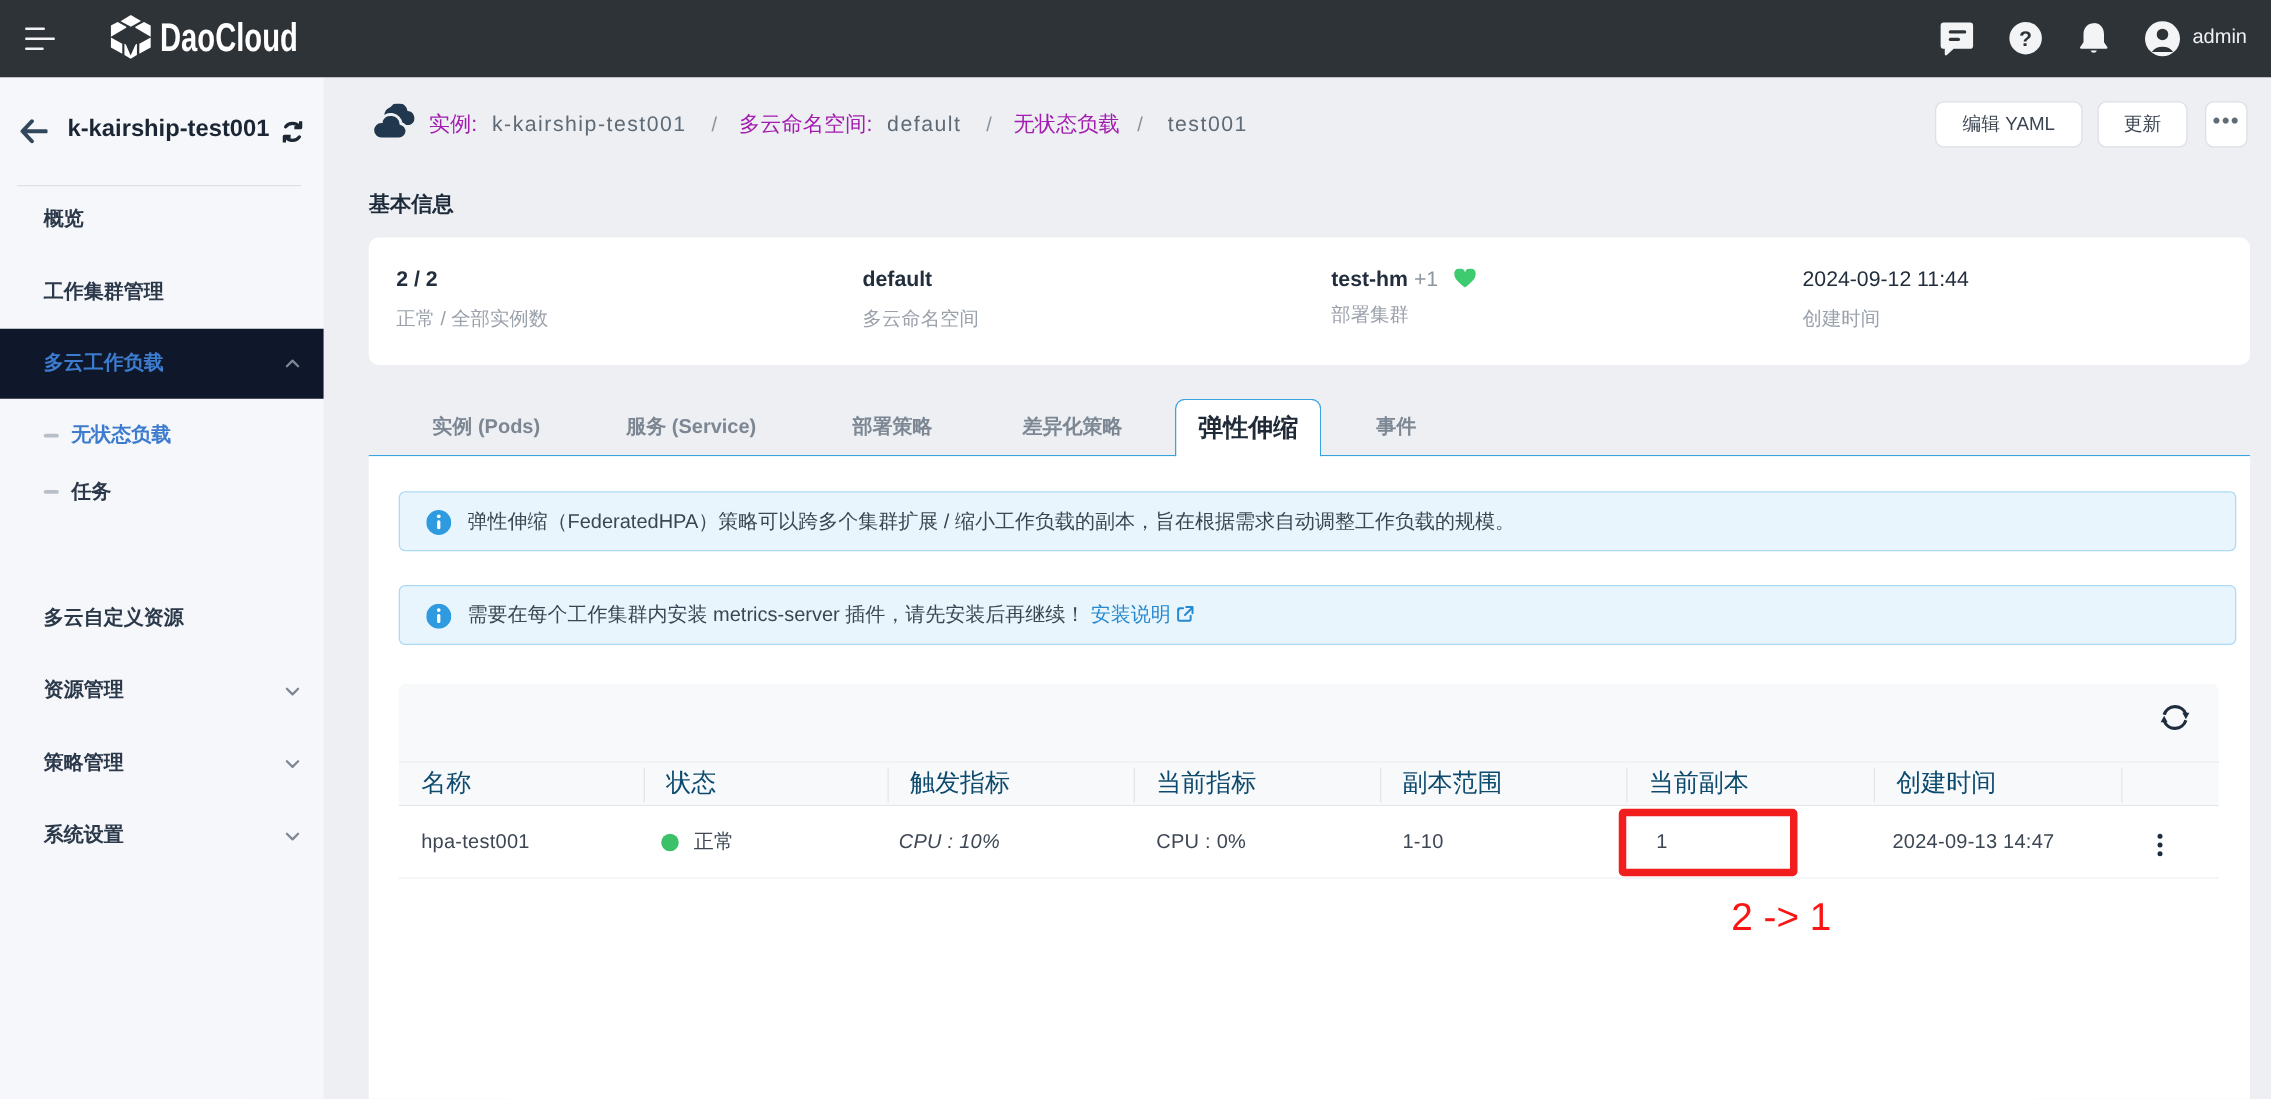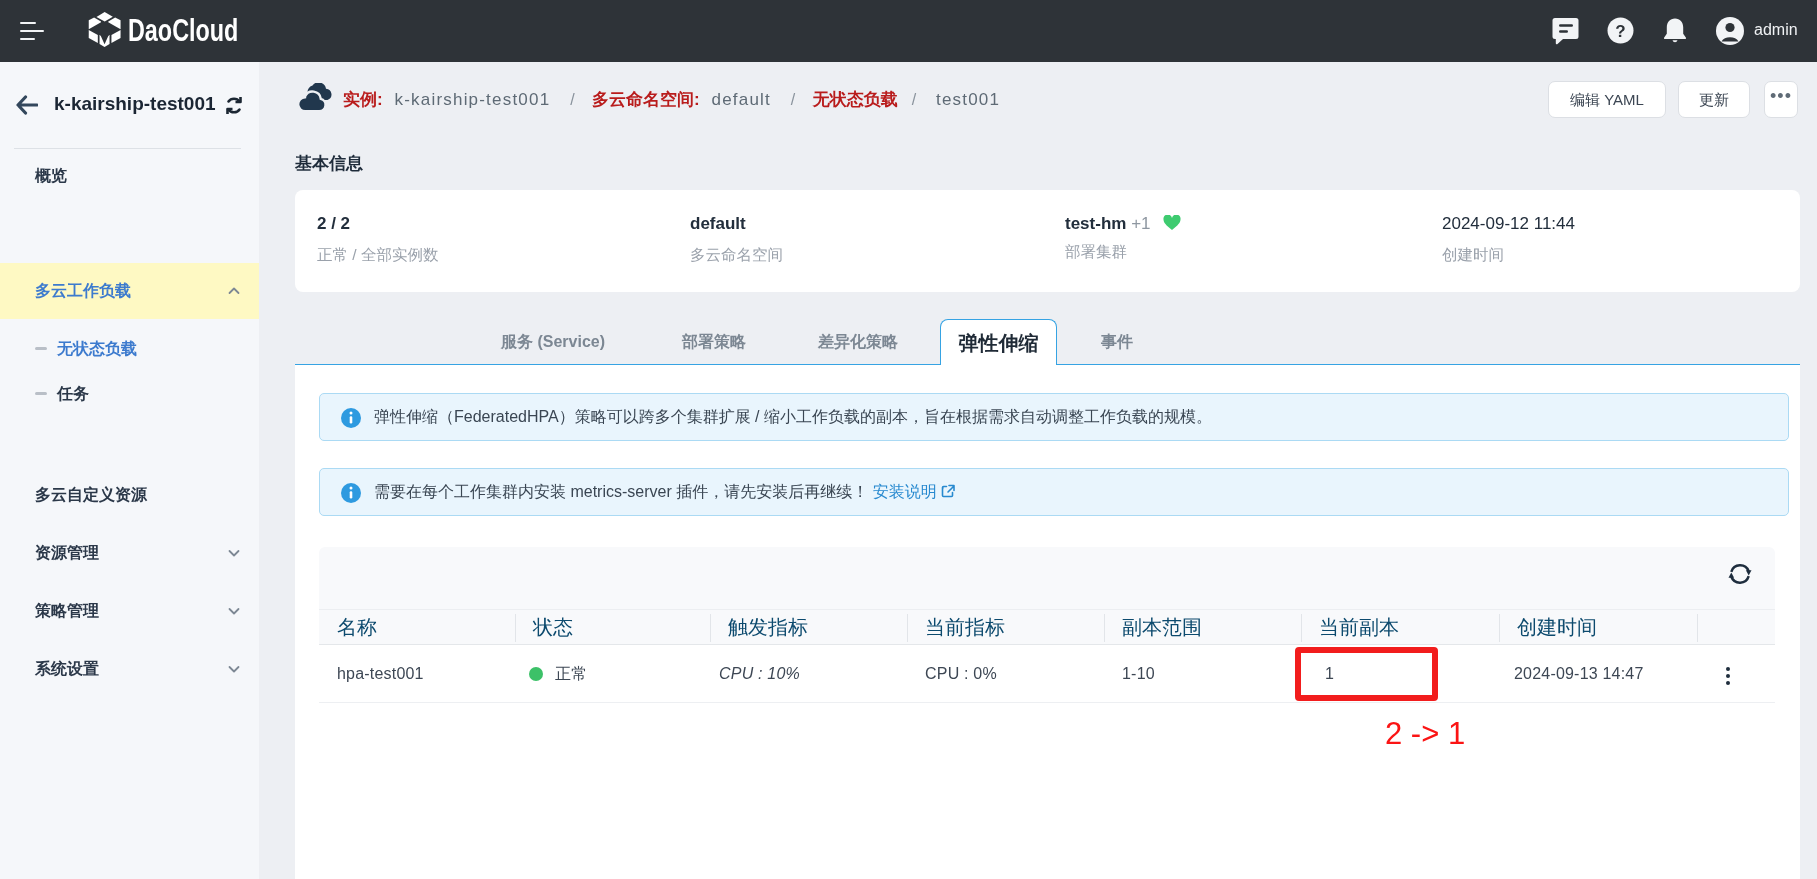--- a/index.html
+++ b/index.html
@@ -13,32 +13,32 @@
 #logo-text { position:absolute; left:128px; top:12px; color:#fff; font-size:32px; font-weight:bold; transform:scaleX(.73); transform-origin:0 0; white-space:nowrap; }
 .topicon { position:absolute; top:17px; }
 #admin { position:absolute; left:1754px; top:21px; color:#f0f2f4; font-size:16px; }
 
 
 #sidebar { position:absolute; left:0; top:62px; width:259px; height:817px; background:#f5f7fa; }
 #side-title { position:absolute; left:54px; font-size:19px; font-weight:bold; color:#1b2634; top:31px; }
 #side-div { position:absolute; left:14px; top:86px; width:227px; height:1px; background:#dde1e6; }
 .mitem { position:absolute; left:0; width:259px; height:56px; line-height:56px; font-size:16px; font-weight:bold; color:#2b3849; padding-left:35px; }
 .mitem.blue { color:#3d7bce; }
-.mitem.active { background:#fef9c3;font-family:Liberation Serif, serif; }
+.mitem.active { background:#0f172a;font-family:Liberation Serif, serif; }
 .msub { position:absolute; left:0; width:259px; height:44px; line-height:44px; font-size:16px; font-weight:bold; color:#2b3849; padding-left:57px; }
 .msub.blue { color:#3d7bce; }
 .dash { position:absolute; left:35px; width:12px; height:3px; background:#b9bfc7; border-radius:2px; }
 .chev { position:absolute; left:227px; width:14px; height:14px; }
 
 
 #main { position:absolute; left:259px; top:62px; width:1558px; height:817px; background:#edeff3; }
 
 
 #bc { position:absolute; left:36px; top:21px; height:40px; }
-.bc-b { font-size:17px; font-weight:bold; color:#b91c1c;text-align:right; }
+.bc-b { font-size:17px; font-weight:normal; color:#a21caf;text-align:right; }
 .bc-g { font-size:17px; color:#5e6a75; letter-spacing:1.2px; }
 .bc-s { font-size:16px; color:#8a939d; margin:0 8px; }
 
 .btn { position:absolute; top:19px; height:37px; background:#fff; border:1px solid #dcdfe4; border-radius:7px; font-size:15px; color:#3c4653; text-align:center; }
 
 
 #basic-title { position:absolute; left:36px; top:90px; font-size:17px; font-weight:bold; color:#1e2b3a; }
 
 
 #info-card { position:absolute; left:36px; top:128px; width:1505px; height:102px; background:#fff; border-radius:8px; }
@@ -122,20 +122,21 @@
   <div id="side-title">k-kairship-test001</div>
   <svg style="position:absolute; left:224px; top:34px;" width="20" height="19" viewBox="0 0 20 19">
     <path d="M4.5 5.5 a6.5 6 0 0 1 11 0" stroke="#1c2733" stroke-width="2.6" fill="none" stroke-linecap="round"></path>
     <path d="M15.5 13.5 a6.5 6 0 0 1 -11 0" stroke="#1c2733" stroke-width="2.6" fill="none" stroke-linecap="round"></path>
     <path d="M16.5 1 v5 h-5" fill="none" stroke="#1c2733" stroke-width="2.6" stroke-linejoin="round"></path>
     <path d="M3.5 18 v-5 h5" fill="none" stroke="#1c2733" stroke-width="2.6" stroke-linejoin="round"></path>
   </svg>
   <div id="side-div"></div>
 
   <div class="mitem" style="top:86px;">概览</div>
+  <div class="mitem" style="top:144px;">工作集群管理</div>
   <div class="mitem blue active" style="top:201px;">多云工作负载
     <svg class="chev" style="top:21px;" viewBox="0 0 14 14">
         <path d="M2.5 9 L7 4.5 L11.5 9" stroke="#7d8894" stroke-width="1.8" fill="none" stroke-linecap="round" stroke-linejoin="round"></path>
       </svg>
   </div>
   <div class="msub blue" style="top:265px;"><span class="dash" style="top:20px;"></span>无状态负载</div>
   <div class="msub" style="top:310px;"><span class="dash" style="top:20px;"></span>任务</div>
   <div class="mitem" style="top:405px;">多云自定义资源</div>
   <div class="mitem" style="top:463px;">资源管理
     <svg class="chev" style="top:21px;" viewBox="0 0 14 14">
@@ -176,20 +177,21 @@
     <div class="ic-val" style="left:770px;">test-hm <span style="color:#8e97a1; font-weight:normal;">+1</span></div>
     <svg style="position:absolute; left:868px; top:25px;" width="18" height="16" viewBox="0 0 18 16">
         <path fill="#3ecb70" d="M9 15 C3 10.5 0.5 7.5 0.5 4.6 A4.2 4.2 0 0 1 9 3 A4.2 4.2 0 0 1 17.5 4.6 C17.5 7.5 15 10.5 9 15 z"></path>
       </svg>
     <div class="ic-lab" style="left:770px; top:52px;">部署集群</div>
     <div class="ic-val" style="left:1147px; font-weight:normal; color:#222e3c;">2024-09-12 11:44</div>
     <div class="ic-lab" style="left:1147px;">创建时间</div>
   </div>
 
   <div id="tabrow">
+    <div class="tab" style="left:14px; width:160px;">实例 (Pods)</div>
     <div class="tab" style="left:178px; width:160px;">服务 (Service)</div>
     <div class="tab" style="left:354px; width:130px;">部署策略</div>
     <div class="tab" style="left:498px; width:130px;">差异化策略</div>
     <div class="tab" style="left:767px; width:110px;">事件</div>
   </div>
   <div id="tabline"></div>
   <div id="tab-active">弹性伸缩</div>
 
   <div id="content">
     <div class="alert" style="top:28px;">

